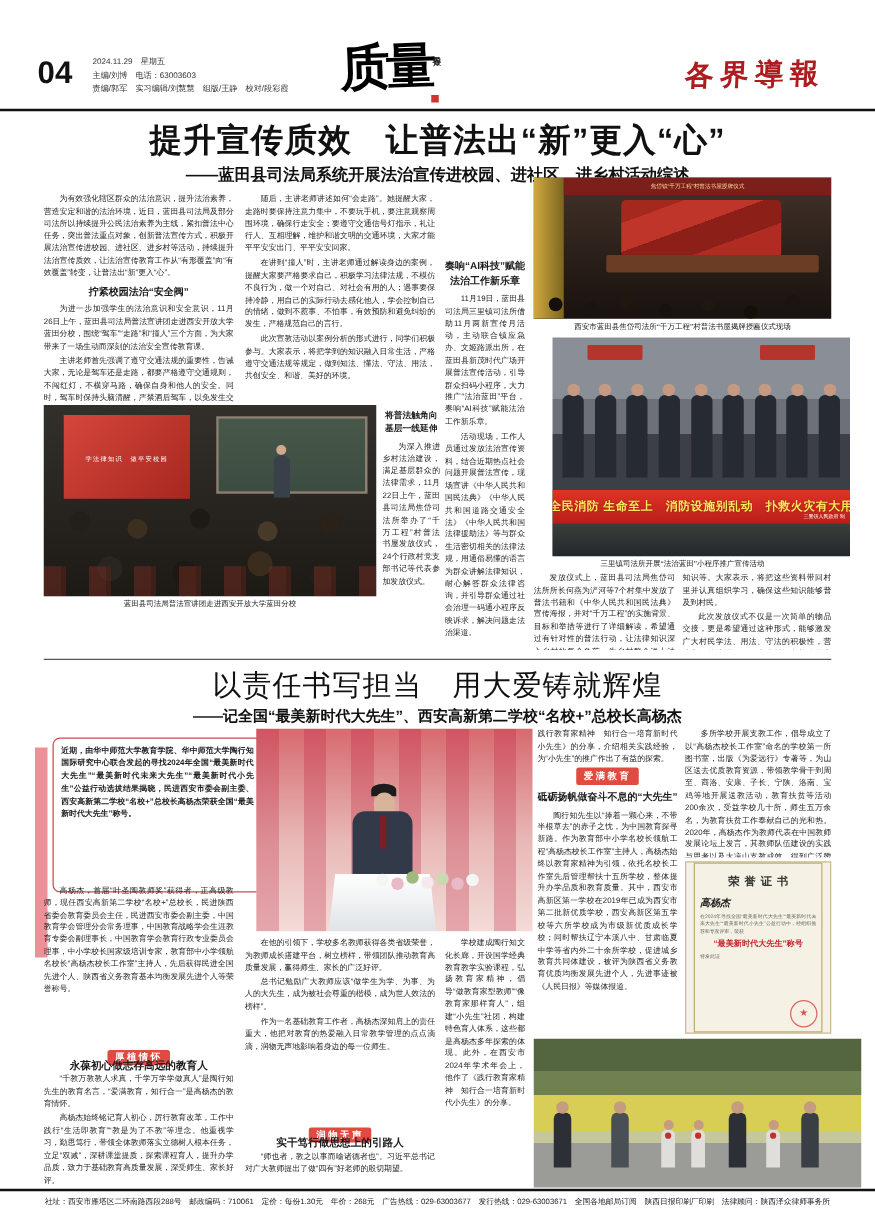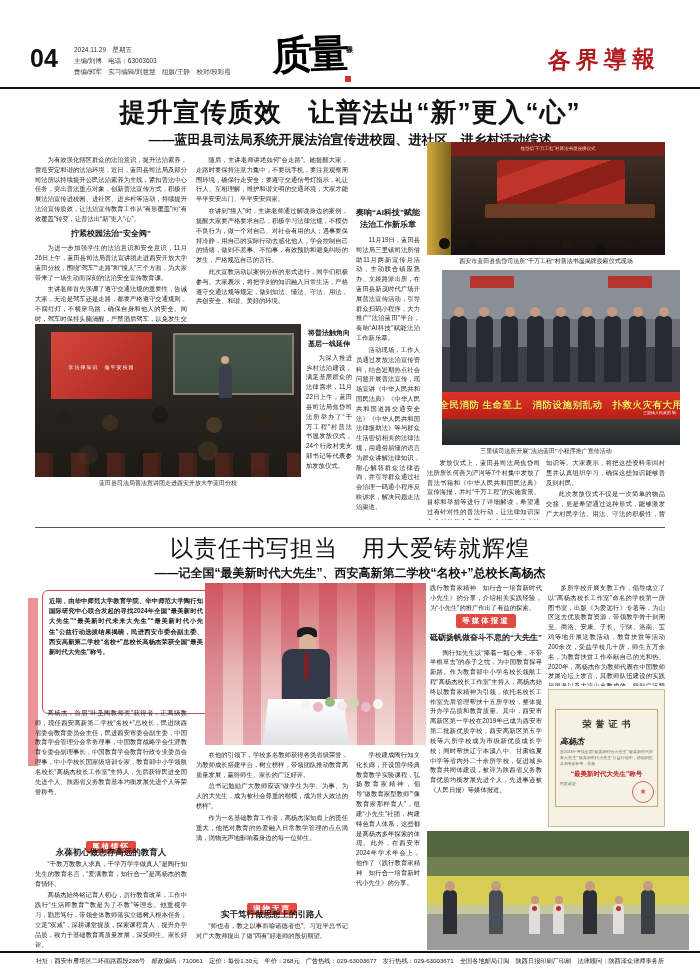--- a/index.html
+++ b/index.html
@@ -76,21 +76,21 @@
   .sp-pod{position:absolute;left:58px;bottom:0;width:86px;height:46px;background:linear-gradient(#fff,#dfe3e6);
           clip-path:polygon(6% 0,94% 0,100% 100%,0 100%);}
   .sp-fl{position:absolute;left:96px;bottom:36px;width:10px;height:10px;border-radius:50%;background:#f3f6f2;
          box-shadow:12px 3px 0 #e9b9c8,24px -2px 0 #9fb87e,36px 2px 0 #f5e9ee,48px -1px 0 #c9d9b0,60px 3px 0 #e9b9c8,72px 0 0 #f3f6f2;}
   .ph-field{background:linear-gradient(180deg,#53663f 0 22%,#6f8150 22% 38%,#d9ce55 38% 62%,#c6c79a 62% 70%,#9b9c98 70% 100%);}
   .fd-a{position:absolute;bottom:16px;width:14px;height:44px;background:#2c3036;border-radius:5px 5px 0 0;}
   .fd-a::before{content:"";position:absolute;top:-9px;left:2px;width:10px;height:10px;border-radius:50%;background:#c69c80;}
   .fd-k{position:absolute;bottom:16px;width:11px;height:30px;background:#dfdedb;border-radius:4px 4px 0 0;}
   .fd-k::before{content:"";position:absolute;top:-8px;left:1.5px;width:8px;height:8px;border-radius:50%;background:#c69c80;}
   .fd-k::after{content:"";position:absolute;top:2px;left:3px;width:5px;height:5px;border-radius:50%;background:#c62f27;}
-  .cert{background:#f5f1e4;border:1px solid #c9bd92;box-sizing:border-box;padding:19px 6px;}
+  .cert{background:#f5f1e4;border:1px solid #c9bd92;box-sizing:border-box;padding:0 6px;}
   .cert-inner{border:1px solid #bfae72;height:100%;box-sizing:border-box;padding:4px 4px;position:relative;}
   .cert-title{font-size:9px;font-weight:bold;letter-spacing:4px;text-align:center;color:#333;margin-top:4px;text-indent:4px;}
   .cert-name{font-size:8px;font-weight:bold;font-style:italic;font-family:"DejaVu Serif",serif;color:#222;margin:5px 0 2px;}
   .cert-body{font-size:3.9px;color:#666;line-height:1.5;text-align:justify;}
   .cert-high{font-size:6.5px;font-weight:bold;color:#c3272b;text-align:center;margin-top:3px;}
   .cert-tail{font-size:4px;color:#666;margin-top:2px;}
   .cert-seal{position:absolute;right:3px;bottom:3px;width:20px;height:20px;border:1.5px solid rgba(200,30,30,.65);
              border-radius:50%;color:rgba(200,30,30,.75);font-size:8px;text-align:center;line-height:20px;}
   .footer-line{font-size:6.2px;color:#222;text-align:center;}
 </style>
@@ -231,21 +231,21 @@
     <p>“师也者，教之以事而喻诸德者也”。习近平总书记对广大教师提出了做“四有”好老师的殷切期望。</p>
   </div>
 
   <div class="abs jt" style="left:356px;top:750px;width:64px;height:200px;">
     <p>学校建成陶行知文化长廊，开设国学经典教育教学实验课程，弘扬教育家精神，倡导“做教育家型教师”“像教育家那样育人”，组建“小先生”社团，构建特色育人体系，这些都是高杨杰多年探索的体现。此外，在西安市2024年学术年会上，他作了《践行教育家精神　知行合一培育新时代小先生》的分享。</p>
   </div>
 
   <div class="abs jt" style="left:430px;top:583px;width:112px;height:247px;">
     <p style="text-indent:0;">践行教育家精神　知行合一培育新时代小先生》的分享，介绍相关实践经验，为“小先生”的推广作出了有益的探索。</p>
     <div class="bdgw">
-      <span class="badge">等媒体报道</span>
+      <span class="badge">爱满教育</span>
     </div>
     <div class="colhead">砥砺扬帆做奋斗不息的“大先生”</div>
     <p>陶行知先生以“捧着一颗心来，不带半根草去”的赤子之忱，为中国教育探寻新路。作为教育部中小学名校长领航工程“高杨杰校长工作室”主持人，高杨杰始终以教育家精神为引领，依托名校长工作室先后管理帮扶十五所学校，整体提升办学品质和教育质量。其中，西安市高新区第一学校在2019年已成为西安市第二批新优质学校，西安高新区第五学校等六所学校成为市级新优质成长学校；同时帮扶辽宁本溪八中、甘肃临夏中学等省内外二十余所学校，促进城乡教育共同体建设，被评为陕西省义务教育优质均衡发展先进个人，先进事迹被《人民日报》等媒体报道。</p>
   </div>
 
   <div class="abs jt" style="left:548px;top:583px;width:117px;height:103px;">
     <p>多所学校开展支教工作，倡导成立了以“高杨杰校长工作室”命名的学校第一所图书室，出版《为爱远行》专著等，为山区送去优质教育资源，带领教学骨干到周至、商洛、安康、子长、宁陕、洛南、宝鸡等地开展送教活动，教育扶贫等活动200余次，受益学校几十所，师生五万余名，为教育扶贫工作奉献自己的光和热。2020年，高杨杰作为教师代表在中国教师发展论坛上发言，其教师队伍建设的实践与思考以及大凉山支教成效，得到广泛赞誉。</p>
 
   </div>
 

